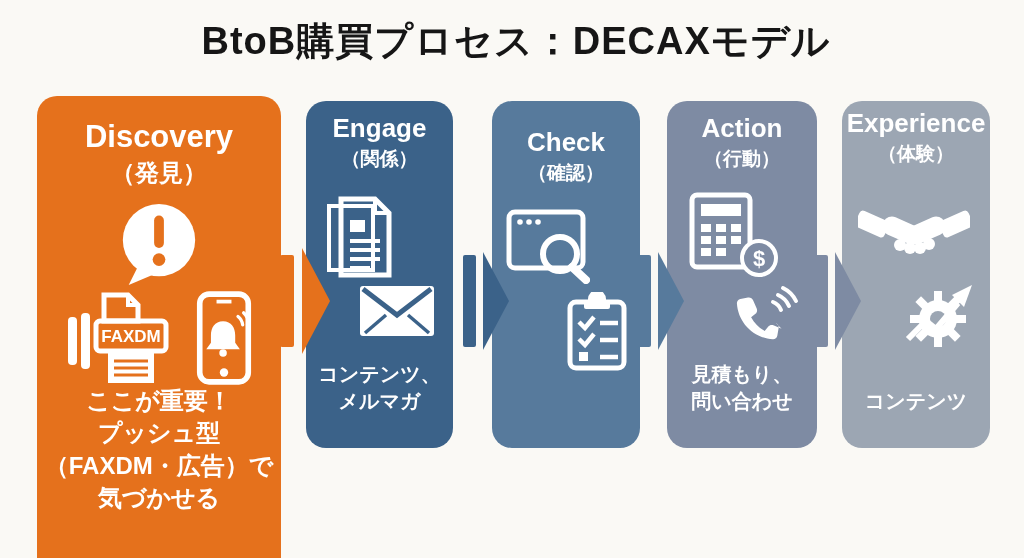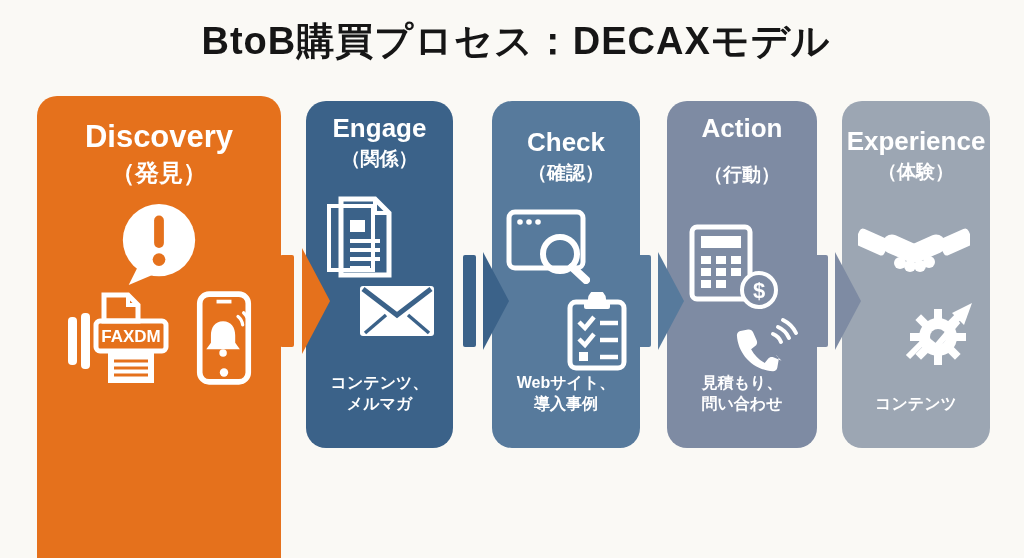--- a/index.html
+++ b/index.html
@@ -13,29 +13,29 @@
     font-size:38px;font-weight:700;color:var(--title-color,#161616);letter-spacing:1px;
   }
   .stage{
     position:absolute;border-radius:20px;color:#fff;text-align:center;
     background:var(--stage-color);display:flex;flex-direction:column;align-items:center;
     box-sizing:border-box;
   }
   .stage-0{left:37px;top:96px;width:244px;height:536px;padding-top:24px;}
   .stage-1{left:306px;top:101px;width:147px;height:347px;padding-top:13px;}
   .stage-2{left:492px;top:101px;width:148px;height:347px;padding-top:27px;}
-  .stage-3{left:667px;top:101px;width:150px;height:347px;padding-top:13px;gap:16px;}
-  .stage-4{left:842px;top:101px;width:148px;height:347px;padding-top:26px;}
+  .stage-3{left:667px;top:101px;width:150px;height:347px;padding-top:13px;}
+  .stage-4{left:842px;top:101px;width:148px;height:347px;padding-top:8px;}
   .stage-0 .stage-name{font-size:31px;font-weight:600;}
   .stage-0 .stage-ja{font-size:24px;font-weight:600;margin-top:3px;}
   .stage-name{font-size:26px;font-weight:600;line-height:1.1;}
   .stage-ja{font-size:19px;font-weight:600;margin-top:3px;}
   .icon-zone{position:relative;width:100%;flex:1;}
   .desc{
-    font-size:16px;font-weight:700;line-height:1.32;white-space:pre-line;
+    font-size:20px;font-weight:700;line-height:1.32;white-space:pre-line;
     margin-bottom:34px;width:100%;
   }
   .stage-0 .desc{font-size:24px;line-height:1.35;margin-bottom:18px;}
   .bubble-wrap{margin-top:10px;}
   .d-icon-row{display:flex;align-items:flex-end;justify-content:center;gap:26px;margin-top:4px;}
   .arrow{position:absolute;top:248px;width:50px;height:106px;}
   .arrow svg rect,.arrow svg path{fill:var(--stage-color);}
   .arrow-0{left:280px;}
   .arrow-1{left:463px;}
   .arrow-2{left:638px;}
@@ -80,20 +80,24 @@
         <rect x="4" y="3" width="52" height="94" rx="10" fill="none" stroke="#fff" stroke-width="6"></rect>
         <line x1="22" y1="11" x2="38" y2="11" stroke="#fff" stroke-width="4"></line>
         <circle cx="30" cy="87" r="4.5" fill="#fff"></circle>
         <path d="M29 32 c-9 0 -13 7 -13 15 v8 l-5 7 h36 l-5 -7 v-8 c0 -8 -4 -15 -13 -15 z" fill="#fff"></path>
         <circle cx="29" cy="66" r="4" fill="#fff"></circle>
         <path d="M45 27 a13 13 0 0 1 5 9" stroke="#fff" stroke-width="3.5" fill="none" stroke-linecap="round"></path>
         <path d="M51 23 a19 19 0 0 1 6 13" stroke="#fff" stroke-width="3.5" fill="none" stroke-linecap="round"></path>
       </svg>
     </span>
   </div>
+  <div class="desc">ここが重要！
+プッシュ型
+（FAXDM・広告）で
+気づかせる</div>
 </div>
 
 <div class="stage stage-1" style="--stage-color: #3b6289;">
   <div class="stage-name">Engage</div>
   <div class="stage-ja">（関係）</div>
   <div class="icon-zone">
     <span class="svg-abs" style="left:20px;top:24px;">
       <svg width="70" height="84" viewBox="0 0 70 84">
         <rect x="3" y="10" width="44" height="64" fill="none" stroke="#fff" stroke-width="4"></rect>
         <path d="M15 3 h34 l14 14 v62 h-48 z" fill="none" stroke="#fff" stroke-width="5"></path>
@@ -139,22 +143,20 @@
         <rect x="18" y="8" width="26" height="9" rx="2" fill="#fff"></rect>
         <path d="M13 30 l6 6 l9 -11" fill="none" stroke="#fff" stroke-width="4.5"></path>
         <line x1="34" y1="31" x2="52" y2="31" stroke="#fff" stroke-width="4.5"></line>
         <path d="M13 47 l6 6 l9 -11" fill="none" stroke="#fff" stroke-width="4.5"></path>
         <line x1="34" y1="48" x2="52" y2="48" stroke="#fff" stroke-width="4.5"></line>
         <rect x="13" y="60" width="9" height="9" fill="#fff"></rect>
         <line x1="34" y1="65" x2="52" y2="65" stroke="#fff" stroke-width="4.5"></line>
       </svg>
     </span>
   </div>
-  <div class="desc">Webサイト、
-導入事例</div>
 </div>
 
 <div class="stage stage-3" style="--stage-color: #7e8ba3;">
   <div class="stage-name">Action</div>
   <div class="stage-ja">（行動）</div>
   <div class="icon-zone">
     <span class="svg-abs" style="left:22px;top:20px;">
       <svg width="92" height="88" viewBox="0 0 92 88">
         <rect x="3" y="3" width="58" height="72" rx="5" fill="none" stroke="#fff" stroke-width="5"></rect>
         <rect x="12" y="12" width="40" height="12" fill="#fff"></rect>

